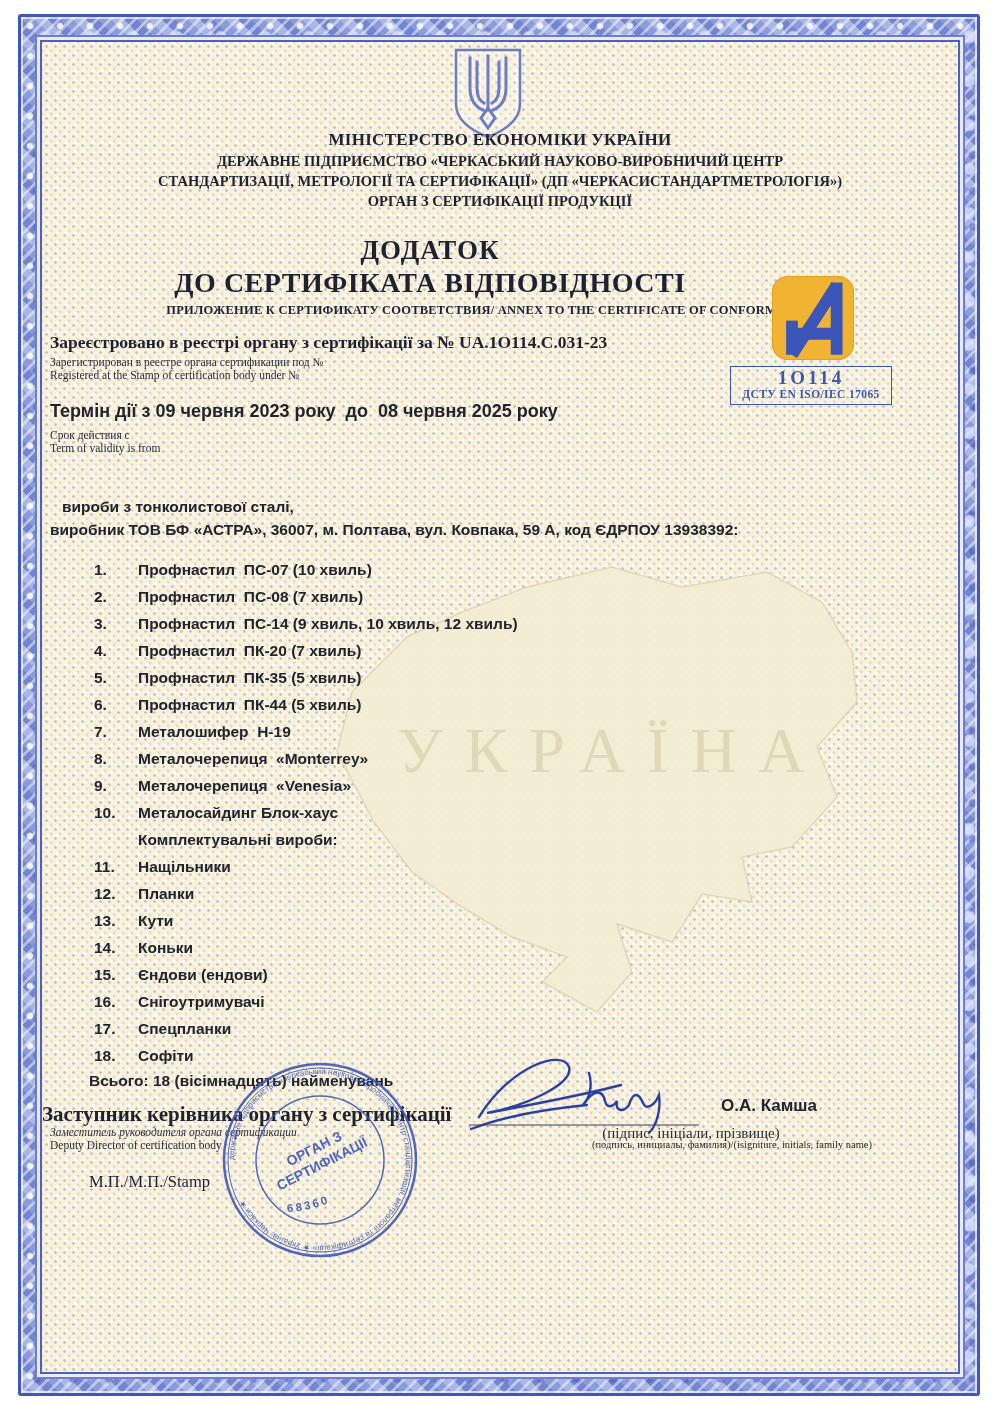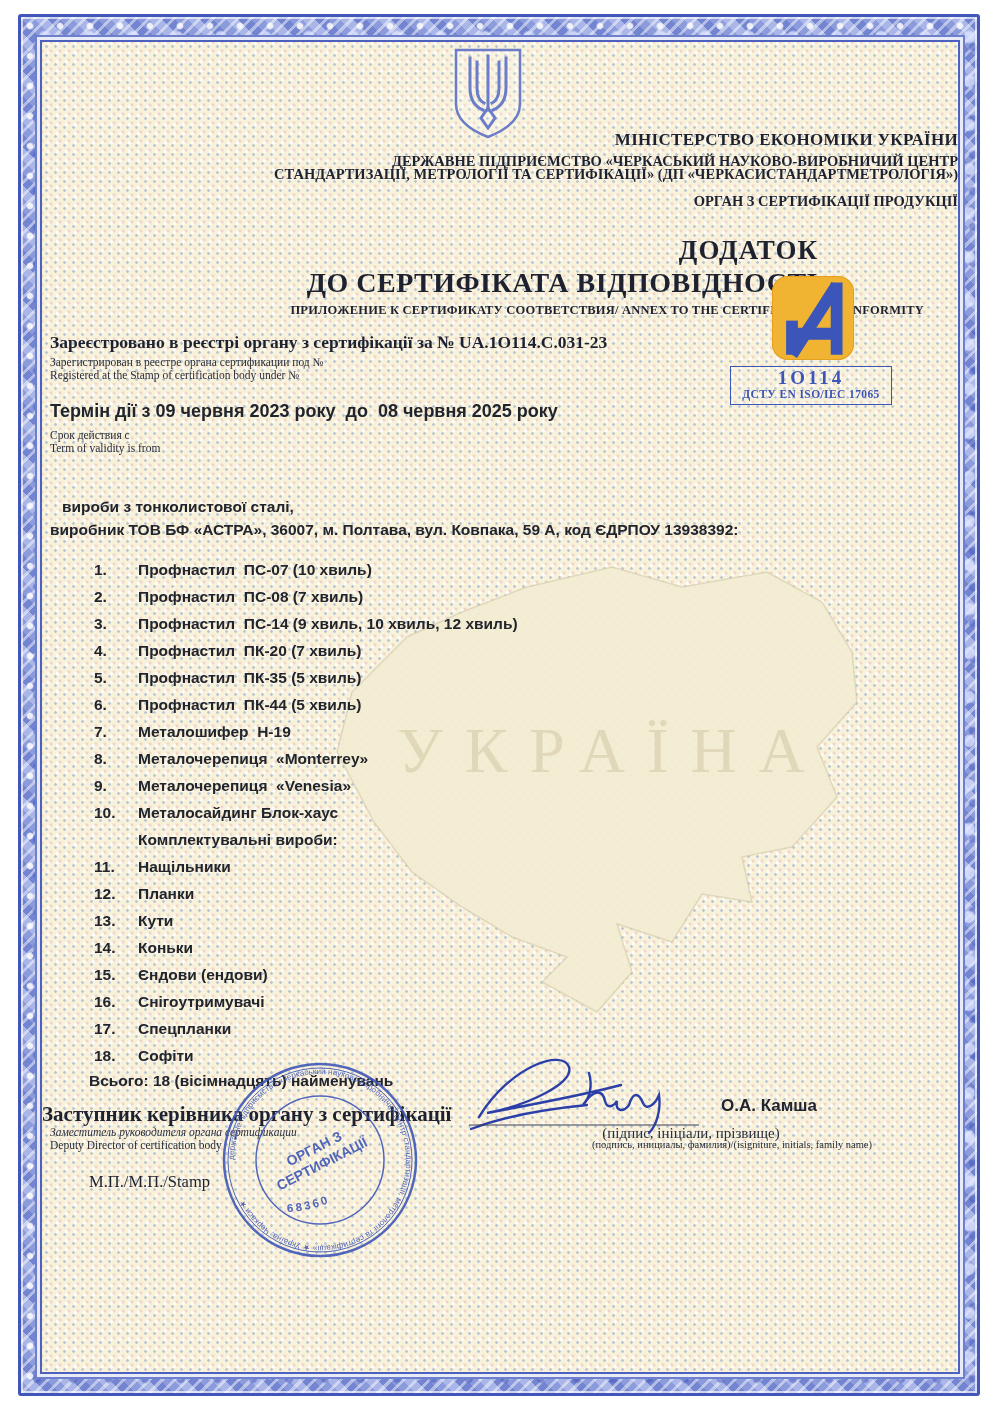--- a/index.html
+++ b/index.html
@@ -21,27 +21,27 @@
   .paper{position:absolute;inset:40px;border:2px solid #4c60c0;
     box-shadow:0 0 0 3px rgba(255,255,255,.85), 0 0 0 5px #6e80cc;
     background-color:#f7f2d9;
     background-image:
       radial-gradient(circle, rgba(130,152,212,.50) 1px, rgba(130,152,212,0) 1.6px),
       radial-gradient(circle, rgba(228,152,162,.40) 1px, rgba(228,152,162,0) 1.6px),
       radial-gradient(circle, rgba(255,255,255,.85) 1.4px, rgba(255,255,255,0) 2.1px);
     background-size:9px 9px,9px 9px,9px 9px;
     background-position:0 0,4.5px 4.5px,2px 6px;}
   .abs{position:absolute;}
-  .center{left:0;right:0;text-align:right;}
+  .center{left:0;right:0;text-align:center;}
   .serifb{font-family:"Liberation Serif",serif;font-weight:bold;}
   .sansb{font-family:"Liberation Sans",sans-serif;font-weight:bold;color:#22242c;}
   .small{font-size:11.5px;color:#2a2d3a;}
   .org1{top:88px;font-size:17px;letter-spacing:.3px;}
   .org2{top:111px;font-size:14.5px;}
-  .org3{top:124px;font-size:14.5px;}
+  .org3{top:131px;font-size:14.5px;}
   .org4{top:151px;font-size:14.5px;}
   .title1{top:193px;font-size:27px;margin-right:140px;letter-spacing:1px;}
   .title2{top:225px;font-size:28px;margin-right:140px;letter-spacing:.5px;}
   .subtitle{top:261px;font-size:12.5px;margin-right:34px;letter-spacing:.2px;}
   .naau{left:730px;top:234px;width:82px;height:84px;border-radius:16px;background:#f0b432;
         box-shadow:0 0 0 1px #e2a01e inset;}
   .codebox{left:688px;top:324px;width:160px;height:37px;border:1.5px solid #3c55b8;
         color:#3c55b8;text-align:center;background:rgba(255,255,255,.06);}
   .codebox .code{font-size:19px;font-weight:bold;letter-spacing:3px;line-height:20px;margin-top:1px;}
   .codebox .std{font-size:11.5px;font-weight:bold;letter-spacing:.4px;line-height:13px;}

